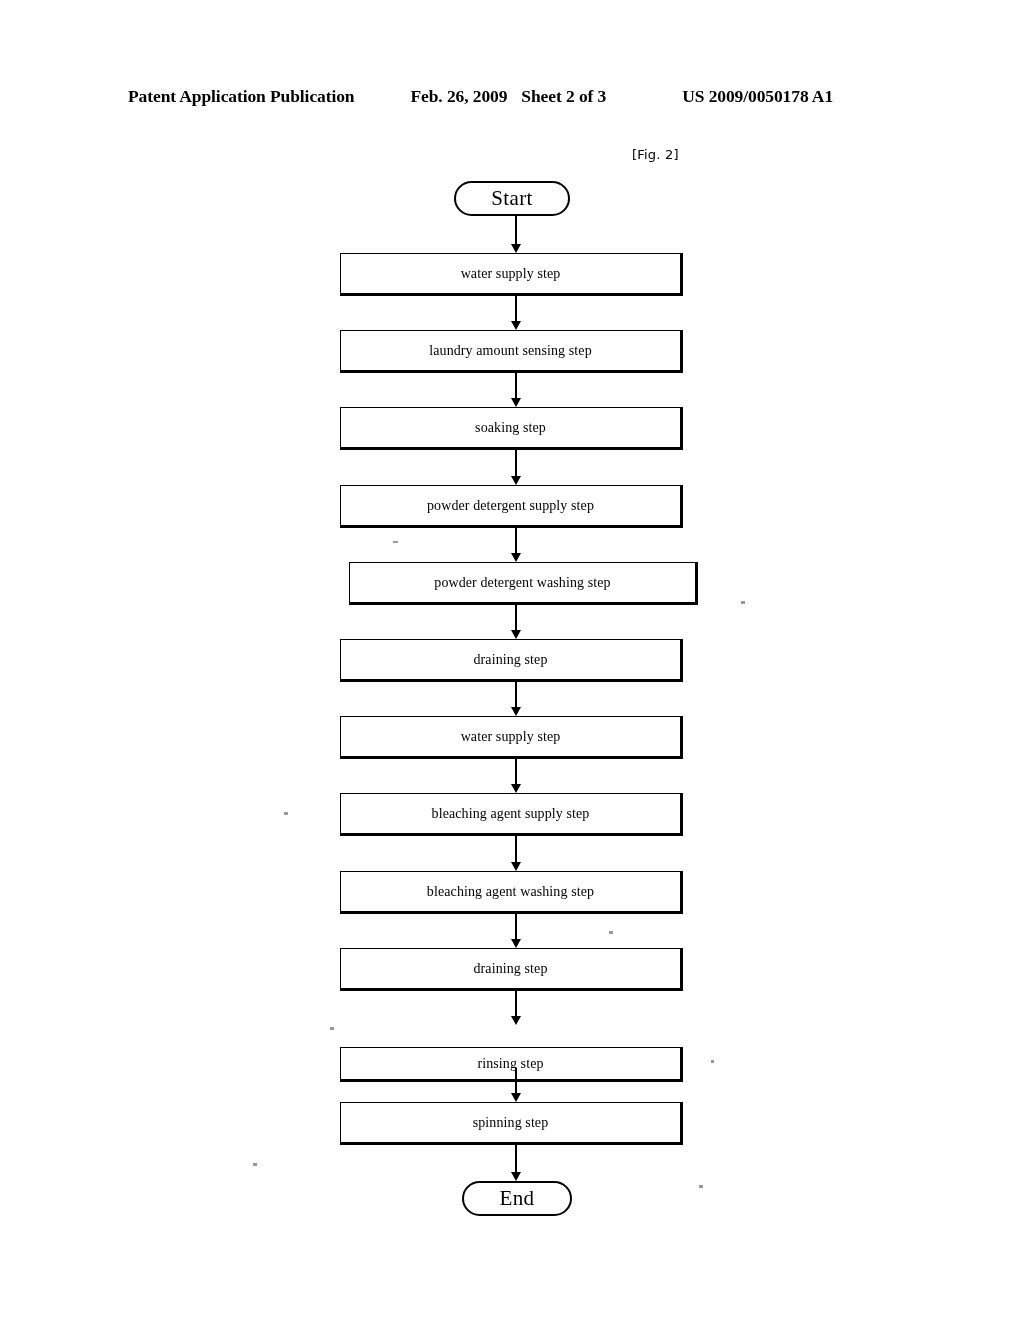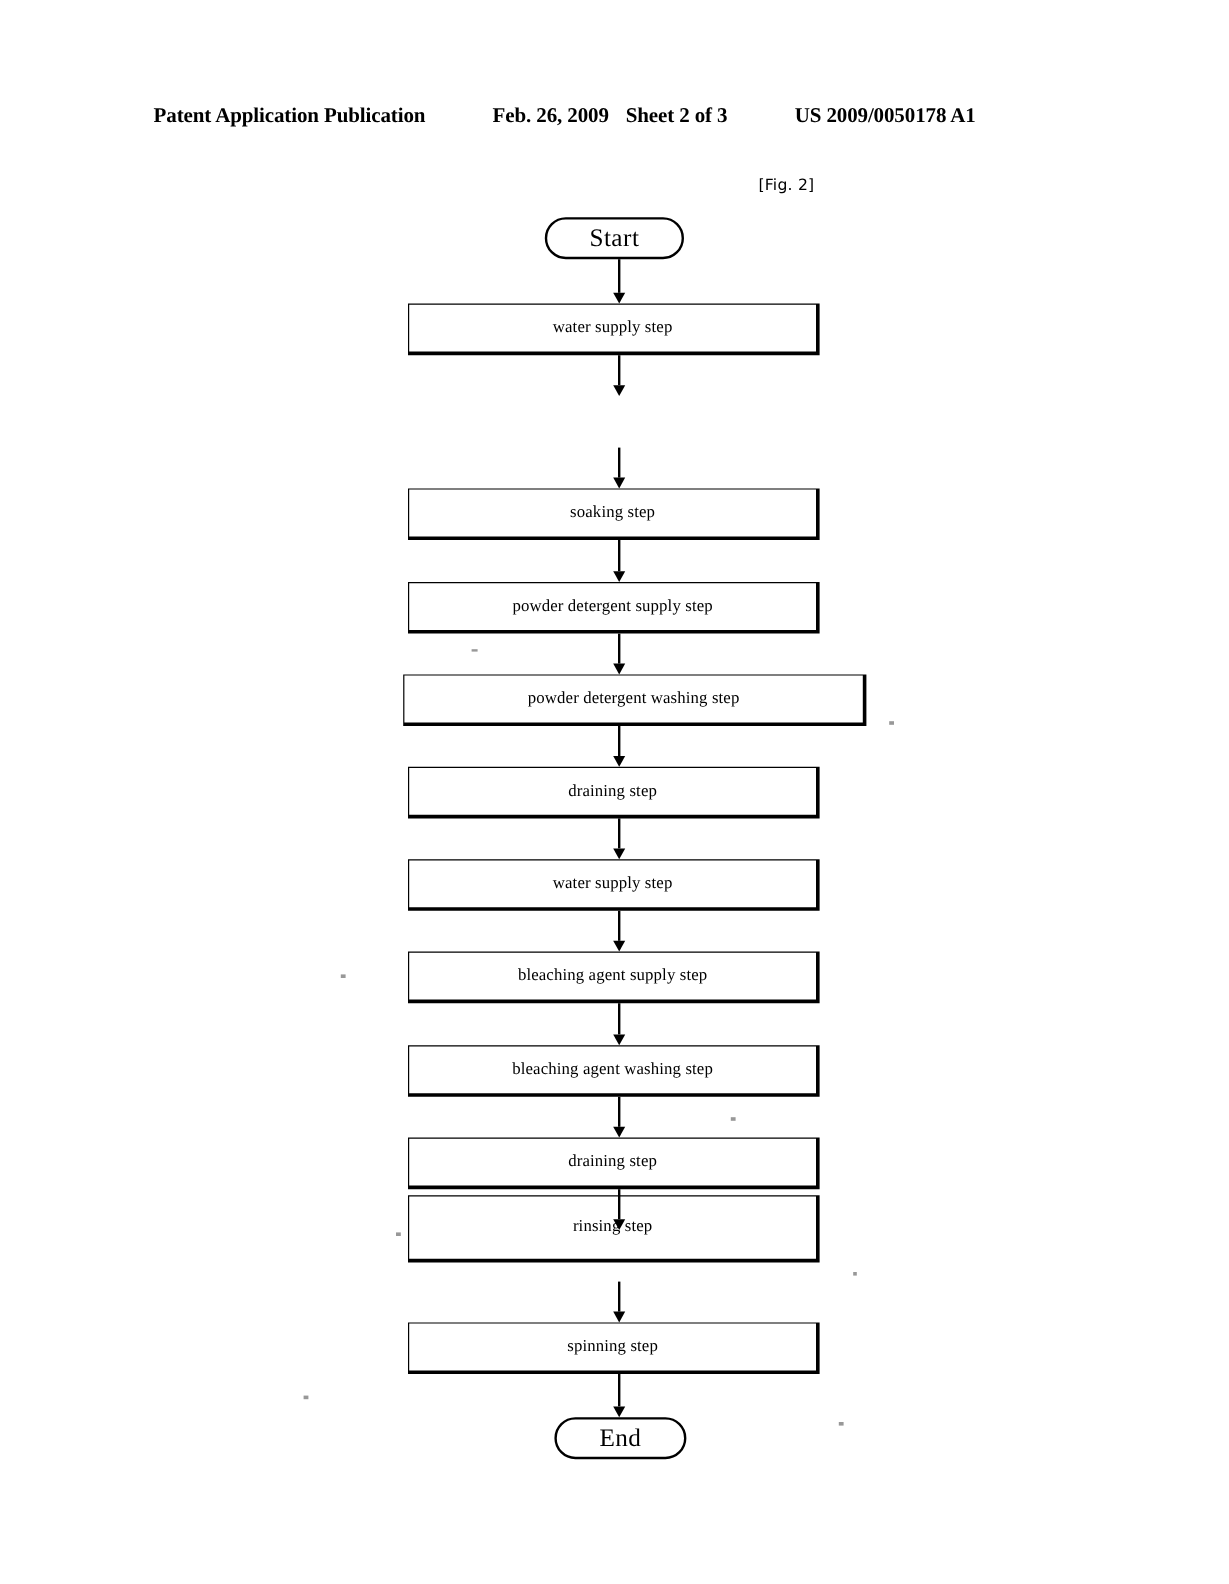--- a/index.html
+++ b/index.html
@@ -27,21 +27,21 @@
     align-items: baseline;
     font-family: "Liberation Serif", "DejaVu Serif", serif;
     font-weight: bold;
     font-size: 17.5px;
     letter-spacing: -0.1px;
     white-space: nowrap;
   }
   #page-header .hdr-pub      { }
   #page-header .hdr-date     { margin-left: 56px; }
   #page-header .hdr-sheet    { margin-left: 14px; }
-  #page-header .hdr-docnum   { margin-left: 56px; }
+  #page-header .hdr-docnum   { margin-left: 76px; }
 
   
   #fig-label {
     position: absolute;
     left: 632px;
     top: 147px;
     font-family: "DejaVu Sans", "Liberation Sans", sans-serif;
     font-size: 13px;
     font-weight: 400;
     letter-spacing: 0.2px;
@@ -119,45 +119,48 @@
 
 <div id="fig-label">[Fig. 2]</div>
 
 <div id="flowchart">
     <div class="node terminator" style="left: 454px; top: 181px; width: 116px; height: 35px;">
       <span>Start</span>
     </div>
     <div class="node process" style="left: 340px; top: 253px; width: 343px; height: 43px;">
       <span>water supply step</span>
     </div>
+    <div class="node process" style="left: 340px; top: 330px; width: 343px; height: 43px;">
+      <span>laundry amount sensing step</span>
+    </div>
     <div class="node process" style="left: 340px; top: 407px; width: 343px; height: 43px;">
       <span>soaking step</span>
     </div>
     <div class="node process" style="left: 340px; top: 485px; width: 343px; height: 43px;">
       <span>powder detergent supply step</span>
     </div>
-    <div class="node process" style="left: 336px; top: 562px; width: 386px; height: 43px;">
+    <div class="node process" style="left: 349px; top: 562px; width: 349px; height: 43px;">
       <span>powder detergent washing step</span>
     </div>
     <div class="node process" style="left: 340px; top: 639px; width: 343px; height: 43px;">
       <span>draining step</span>
     </div>
     <div class="node process" style="left: 340px; top: 716px; width: 343px; height: 43px;">
       <span>water supply step</span>
     </div>
     <div class="node process" style="left: 340px; top: 793px; width: 343px; height: 43px;">
       <span>bleaching agent supply step</span>
     </div>
     <div class="node process" style="left: 340px; top: 871px; width: 343px; height: 43px;">
       <span>bleaching agent washing step</span>
     </div>
     <div class="node process" style="left: 340px; top: 948px; width: 343px; height: 43px;">
       <span>draining step</span>
     </div>
-    <div class="node process" style="left: 340px; top: 996px; width: 343px; height: 56px;">
+    <div class="node process" style="left: 340px; top: 1047px; width: 343px; height: 35px;">
       <span>rinsing step</span>
     </div>
     <div class="node process" style="left: 340px; top: 1102px; width: 343px; height: 43px;">
       <span>spinning step</span>
     </div>
     <div class="node terminator" style="left: 462px; top: 1181px; width: 110px; height: 35px;">
       <span>End</span>
     </div>
     <div class="connector" style="left: 515px; top: 216px; height: 28px;"></div>
     <div class="arrowhead" style="left: 511px; top: 244px;"></div>

